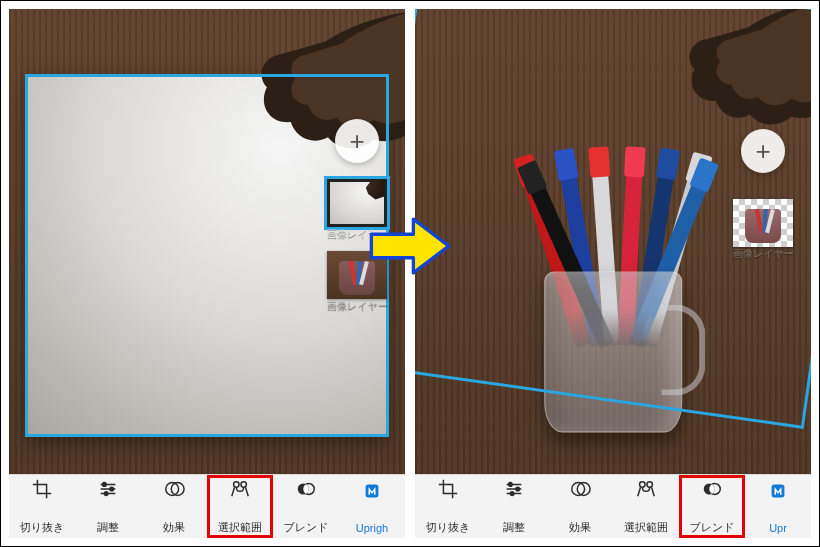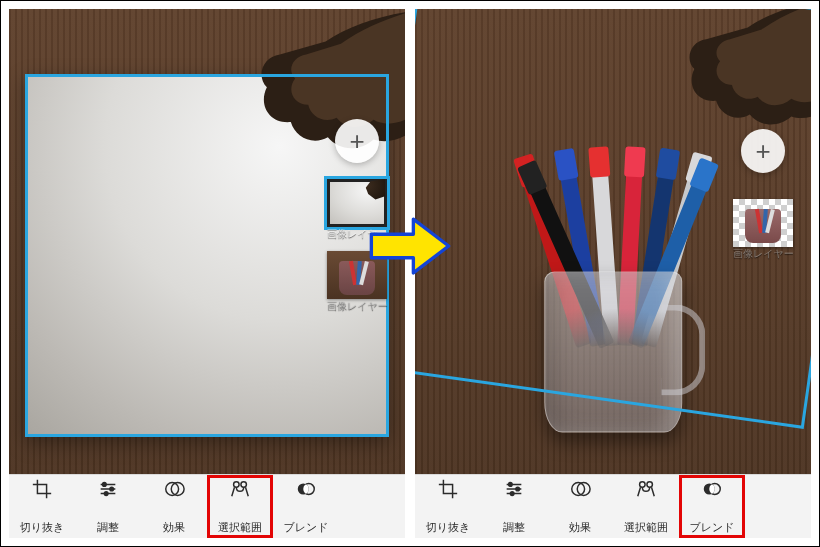--- a/index.html
+++ b/index.html
@@ -297,20 +297,29 @@
                   <circle cx="15" cy="12" r="6"></circle>
                 </clipPath>
               </defs>
               <circle cx="9" cy="12" r="6" fill="#2b2b2b" stroke="none"></circle>
               <circle cx="15" cy="12" r="6" fill="none" stroke="#2b2b2b"></circle>
               <circle cx="9" cy="12" r="6" fill="#fff" stroke="none" clip-path="url(#cb)"></circle>
             </svg>
           </div>
           <div>ブレンド</div>
         </div>
+        <div class="tool blue">
+          <div class="ico">
+            <svg viewBox="0 0 24 24">
+              <rect x="5" y="5" width="14" height="14" rx="3" fill="#1179d6" stroke="none"></rect>
+              <path d="M9 16v-6l3 4 3-4v6" stroke="#fff" stroke-width="1.6" fill="none"></path>
+            </svg>
+          </div>
+          <div>Uprigh</div>
+        </div>
       </div>
   </div>
 
   <div class="phone right-phone">
     <div class="canvas-area">
       <div class="wood"></div>
 
       <div class="cup-wrap">
         <div class="pens" id="pens-right">
             <div class="pen" style="left: 34%; transform: rotate(-18deg); background: linear-gradient(rgb(192, 24, 24), rgb(192, 24, 24) 80%, rgba(0, 0, 0, 0.3));">
@@ -412,20 +421,29 @@
                   <circle cx="15" cy="12" r="6"></circle>
                 </clipPath>
               </defs>
               <circle cx="9" cy="12" r="6" fill="#2b2b2b" stroke="none"></circle>
               <circle cx="15" cy="12" r="6" fill="none" stroke="#2b2b2b"></circle>
               <circle cx="9" cy="12" r="6" fill="#fff" stroke="none" clip-path="url(#cb)"></circle>
             </svg>
           </div>
           <div>ブレンド</div>
         </div>
+        <div class="tool blue">
+          <div class="ico">
+            <svg viewBox="0 0 24 24">
+              <rect x="5" y="5" width="14" height="14" rx="3" fill="#1179d6" stroke="none"></rect>
+              <path d="M9 16v-6l3 4 3-4v6" stroke="#fff" stroke-width="1.6" fill="none"></path>
+            </svg>
+          </div>
+          <div>Upr</div>
+        </div>
       </div>
   </div>
 
 </div>
 
 <div class="arrow">
   <svg viewBox="0 0 100 80">
     <polygon points="4,26 54,26 54,8 96,40 54,72 54,54 4,54" fill="#ffe400" stroke="#1344d6" stroke-width="4" stroke-linejoin="round"></polygon>
   </svg>
 </div>

